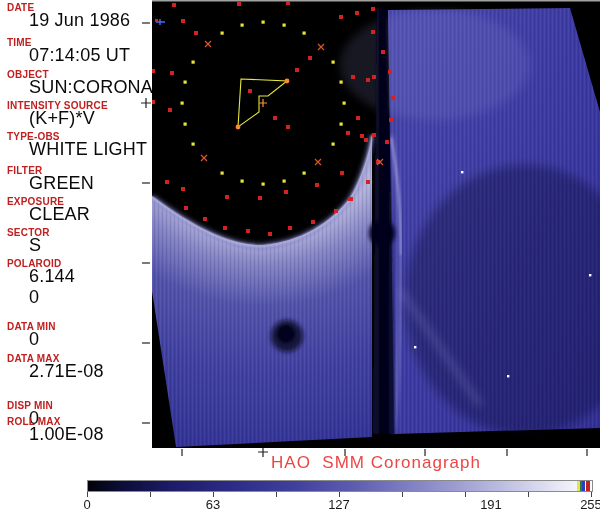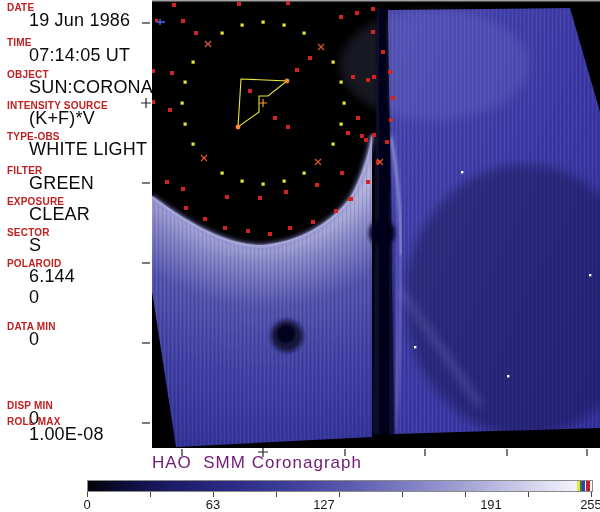--- a/index.html
+++ b/index.html
@@ -12,22 +12,22 @@
   .sv-row{position:absolute;left:7px;width:145px;}
   .sv-label{font-size:10px;line-height:11px;color:#bf2020;font-weight:bold;letter-spacing:0.2px;white-space:nowrap;}
   .sv-value{font-size:18px;line-height:15px;color:#0a0a0a;white-space:nowrap;letter-spacing:0.2px;margin-left:22px;}
   
   #image-area{position:absolute;left:152px;top:0;width:448px;height:448px;background:#000;}
   #image-area svg{display:block;}
   
   #axis-svg{position:absolute;left:0;top:0;width:600px;height:512px;pointer-events:none;}
   
   #title{
-    position:absolute;left:152px;top:453px;width:448px;
-    font-size:17px;letter-spacing:1px;color:#701a75;white-space:pre;
+    position:absolute;left:152px;top:453px;width:448px;text-align:center;
+    font-size:17px;letter-spacing:1px;color:#ef4444;white-space:pre;
   }
   #colorbar{
     position:absolute;left:87px;top:480px;width:504px;height:10px;
     border:1px solid #8a8a8a;
     background:linear-gradient(to right,
       #020208 0%, #0d0d3a 7%, #1b1b66 16%, #2e2e8a 30%, #3e3e9b 40%,
       #5b5bae 52%, #7d7dc2 63%, #a0a0d4 74%, #c4c4e5 84%, #e6e6f5 93%, #ffffff 100%);
   }
   .cb-stripe{position:absolute;top:0;height:10px;}
   .cb-tick{position:absolute;top:492px;width:1px;height:5px;background:#444;}
@@ -72,20 +72,24 @@
   <div class="sv-row" style="top:258px">
       <div class="sv-label">POLAROID</div>
       <div class="sv-value">6.144</div>
     </div>
   <div class="sv-row" style="top:290px">
       <div class="sv-value">0</div>
     </div>
   <div class="sv-row" style="top:321px">
       <div class="sv-label">DATA MIN</div>
       <div class="sv-value">0</div>
+    </div>
+  <div class="sv-row" style="top:353px">
+      <div class="sv-label">DATA MAX</div>
+      <div class="sv-value">2.71E-08</div>
     </div>
   <div class="sv-row" style="top:400px">
       <div class="sv-label">DISP MIN</div>
       <div class="sv-value">0</div>
     </div>
   <div class="sv-row" style="top:416px">
       <div class="sv-label">ROLL MAX</div>
       <div class="sv-value">1.00E-08</div>
     </div>
 </div>
@@ -276,15 +280,15 @@
     <div class="cb-tick" style="left: 213px;"></div>
     <div class="cb-tick" style="left: 276px;"></div>
     <div class="cb-tick" style="left: 339px;"></div>
     <div class="cb-tick" style="left: 402px;"></div>
     <div class="cb-tick" style="left: 465px;"></div>
     <div class="cb-tick" style="left: 528px;"></div>
     <div class="cb-tick" style="left: 591px;"></div>
   </div>
 <span class="cb-label" style="left:87px">0</span>
 <span class="cb-label" style="left:213px">63</span>
-<span class="cb-label" style="left:324px">127</span>
+<span class="cb-label" style="left:339px">127</span>
 <span class="cb-label" style="left:491px">191</span>
 <span class="cb-label" style="left:591px">255</span>
 
 </body></html>

